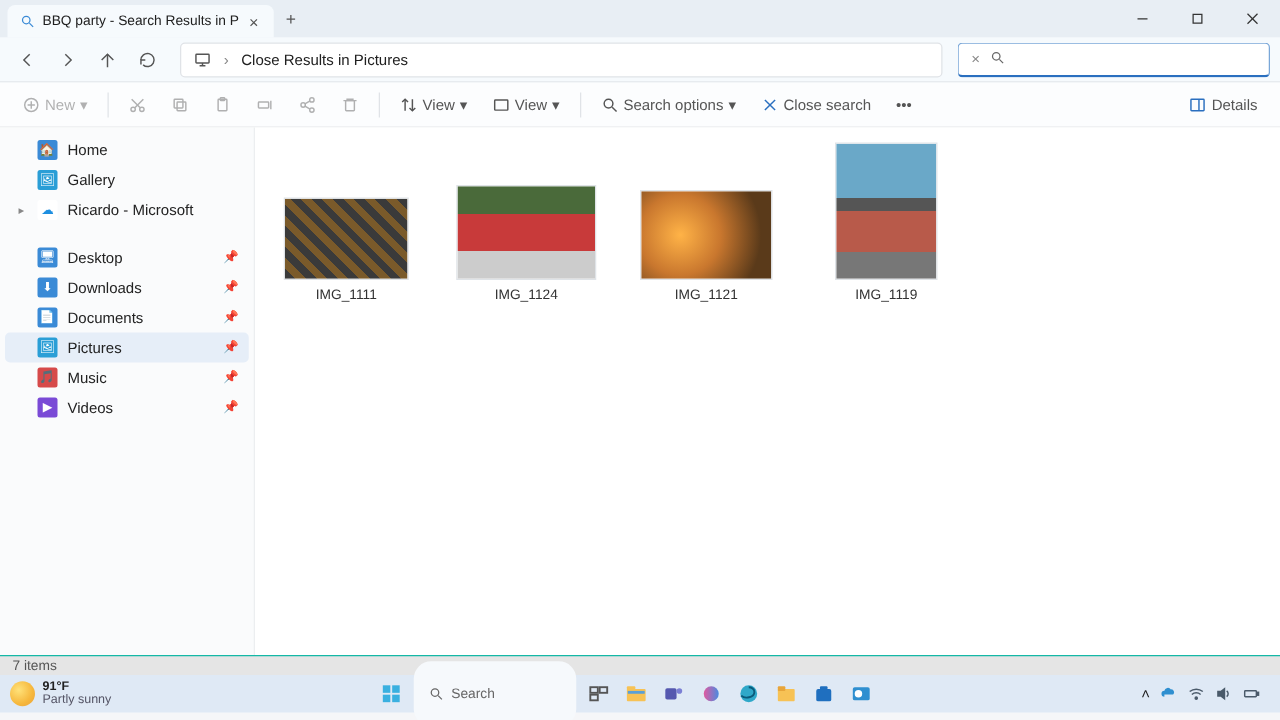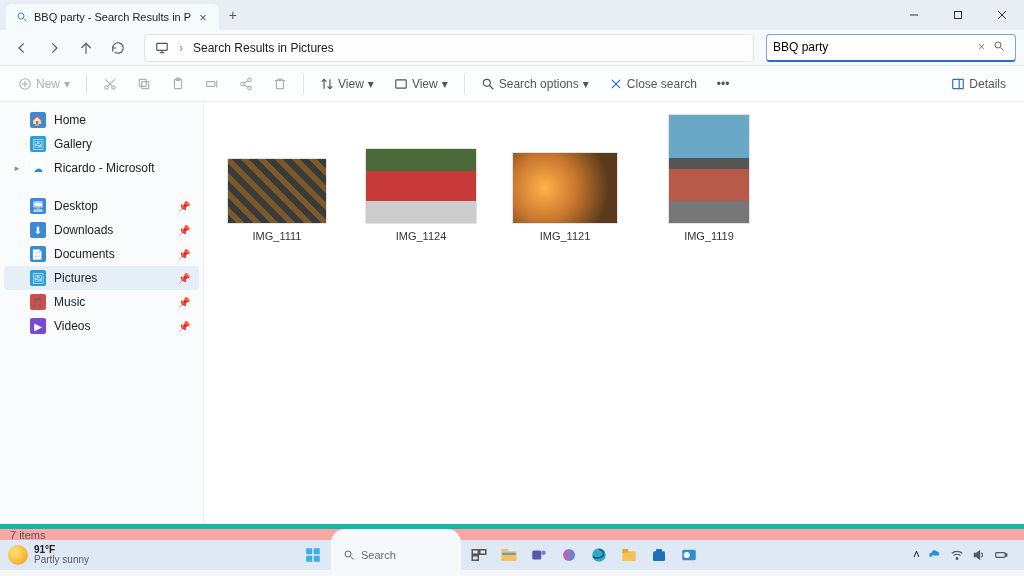--- a/index.html
+++ b/index.html
@@ -39,21 +39,21 @@
   .side-item .chev-s { color: #888; width: 10px; text-align: center; font-size: 9px; }
   .side-icon { width: 16px; height: 16px; display: flex; align-items: center; justify-content: center; border-radius: 2px; font-size: 10px; color: #fff; }
   .side-gap { height: 14px; }
 
   .content { flex: 1; background: #ffffff; overflow: auto; padding: 12px 18px; }
   .grid { display: flex; flex-wrap: wrap; gap: 10px 34px; align-items: flex-end; }
   .thumb { display: flex; flex-direction: column; align-items: center; width: 110px; }
   .thumb .img { border: 1px solid #dfe3e7; background: #ddd; display: flex; align-items: center; justify-content: center; overflow: hidden; }
   .thumb .cap { margin-top: 6px; font-size: 11px; color: #333; }
 
-  .status { height: 16px; background: #fca5a5; border-top: 5px solid #14b8a6; display: flex; align-items: center; padding: 0 10px; font-size: 11px; color: #555; }
+  .status { height: 16px; background: #e5e5e5; border-top: 1px solid #14b8a6; display: flex; align-items: center; padding: 0 10px; font-size: 11px; color: #555; }
 
   .taskbar { height: 30px; background: #dfe9f5; display: flex; align-items: center; padding: 0 8px; gap: 35px; }
   .weather { display: flex; align-items: center; gap: 6px; font-size: 10px; line-height: 1; }
   .weather .wicon { width: 20px; height: 20px; border-radius: 50%; background: radial-gradient(circle at 35% 35%, #ffe27a, #f6b73c 60%, #e9a23b); }
   .task-center { flex: 1; display: flex; align-items: center; justify-content: center; gap: 6px; }
   .task-search { display: flex; align-items: center; gap: 6px; background: #f6f9fc; border-radius: 14px; padding: 20px 12px; width: 130px; font-size: 11px; color: #666; }
   .task-icon { width: 24px; height: 24px; display: flex; align-items: center; justify-content: center; border-radius: 4px; }
   .task-icon svg { width: 18px; height: 18px; }
   .systray { display: flex; align-items: center; gap: 8px; }
   .systray .clock { text-align: right; font-size: 10px; line-height: 1.1; }
@@ -126,24 +126,23 @@
         <polyline points="3 18 3 12 9 12"></polyline>
       </svg>
     </div>
   <div class="path-pill">
     <svg width="14" height="14" viewBox="0 0 24 24" fill="none" stroke="#555" stroke-width="2">
         <rect x="3" y="4" width="18" height="12" rx="1"></rect>
         <line x1="8" y1="20" x2="16" y2="20"></line>
         <line x1="12" y1="16" x2="12" y2="20"></line>
       </svg>
     <span class="chev">›</span>
-    <span>Search Results in Pictures</span>
+    <span>Close Results in Pictures</span>
   </div>
   <div class="search-box">
-    <input value="BBQ party" style="">
     <span class="clear">×</span>
     <span class="icon">
       <svg width="12" height="12" viewBox="0 0 24 24" fill="none" stroke="currentColor" stroke-width="2">
           <circle cx="10" cy="10" r="6"></circle>
           <line x1="15" y1="15" x2="21" y2="21"></line>
         </svg>
     </span>
   </div>
 </div>
 

